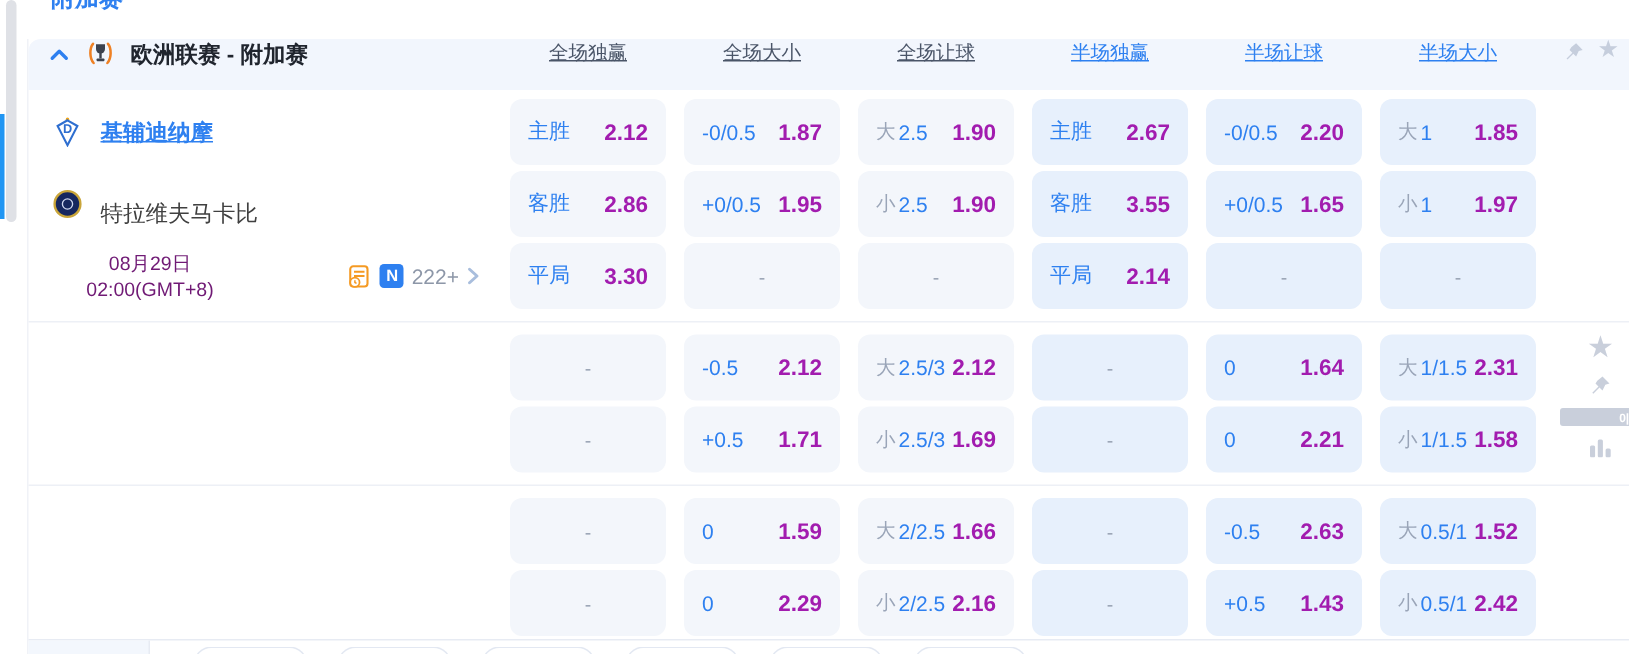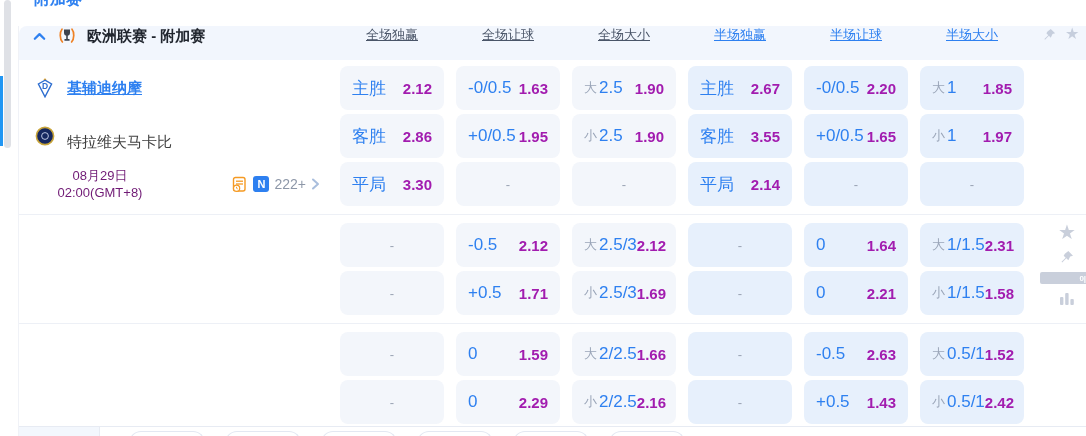--- a/index.html
+++ b/index.html
@@ -27,21 +27,21 @@
   .tname.home{color:#2e80f0;font-weight:700;text-decoration:underline;}
   .tname.away{color:#404040;margin-top:13px;}
   .dt{width:150px;margin-left:6px;text-align:center;font-size:13px;color:#701a75;line-height:17px;}
   .meta{margin-left:auto;margin-right:14px;display:flex;align-items:center;gap:5px;cursor:pointer;}
   .count{color:#8d97a8;font-size:14px;}
   .nbadge{width:16px;height:16px;background:#2e80f0;border-radius:3px;color:#fff;font-size:11px;font-weight:700;display:flex;align-items:center;justify-content:center;}
   .cell{width:104px;height:44px;margin:0 6px;border-radius:8px;display:flex;align-items:center;justify-content:space-between;padding:0 12px;box-sizing:border-box;cursor:pointer;}
   .cell.ft{background:#f3f6fb;}
   .cell.ht{background:#e7f0fc;}
   .grp{display:flex;align-items:center;gap:2px;}
-  .lbl{color:#2e80f0;font-size:17px;white-space:nowrap;}
+  .lbl{color:#2e80f0;font-size:14px;white-space:nowrap;}
   .pre{color:#9aa5b8;font-size:13px;}
   .val{color:#a21caf;font-size:15px;font-weight:700;}
   .cell.dash{justify-content:center;cursor:default;}
   .dashtxt{color:#98a2b3;font-size:13px;}
   .divider{height:1px;background:#edf0f6;margin:6px 0;}
   
   .bottom{position:relative;height:12px;border-top:1px solid #e7ebf3;}
   .bb-block{position:absolute;left:0;top:0;width:80px;height:12px;background:#f3f7fd;border-right:1px solid #e7ebf3;}
   .pill{position:absolute;top:4px;width:76px;height:14px;background:#fff;border:1px solid #e3e8f2;border-bottom:none;border-radius:12px 12px 0 0;box-sizing:border-box;}
   
@@ -76,22 +76,22 @@
           <path d="M5 3.2C2.6 6 2.6 13 5.4 16" fill="none" stroke="#ef8124" stroke-width="1.7" stroke-linecap="round"></path>
           <path d="M15 3.2c2.4 2.8 2.4 9.8-.4 12.8" fill="none" stroke="#ef8124" stroke-width="1.7" stroke-linecap="round"></path>
           <path d="M7 3.5h6v3.2a3 3 0 0 1-6 0z" fill="#3c424e"></path>
           <rect x="9.2" y="9" width="1.6" height="4" fill="#3c424e"></rect>
           <rect x="7.4" y="13" width="5.2" height="1.8" rx="0.5" fill="#3c424e"></rect>
         </svg>
       </span>
       <span class="title">欧洲联赛 - 附加赛</span>
     </div>
     <div class="colh">全场独赢</div>
+    <div class="colh">全场大小</div>
     <div class="colh">全场让球</div>
-    <div class="colh">全场大小</div>
     <div class="colh half">半场独赢</div>
     <div class="colh half">半场让球</div>
     <div class="colh half">半场大小</div>
     <div class="hdr-icons">
       <span class="icbtn">
         <svg width="15" height="15" viewBox="0 0 24 24">
             <path d="M14 3l7 7-4.2 1.2L14 17l-3-3-6.2 6.2-1-1L10 13 7 10l1.8-2.8z" fill="#c6cedd"></path>
           </svg>
       </span>
       <span class="hdr-star">★</span>
@@ -110,21 +110,21 @@
           </svg>
         </span>
         <span class="tname home">基辅迪纳摩</span>
       </div>
       <div class="cell ft">
           <span class="lbl">主胜</span>
           <span class="val">2.12</span>
         </div>
       <div class="cell ft">
           <span class="lbl">-0/0.5</span>
-          <span class="val">1.63</span>
+          <span class="val">1.87</span>
         </div>
       <div class="cell ft">
           <span class="grp">
             <span class="pre">大</span>
             <span class="lbl">2.5</span>
           </span>
           <span class="val">1.90</span>
         </div>
       <div class="cell ht">
           <span class="lbl">主胜</span>

